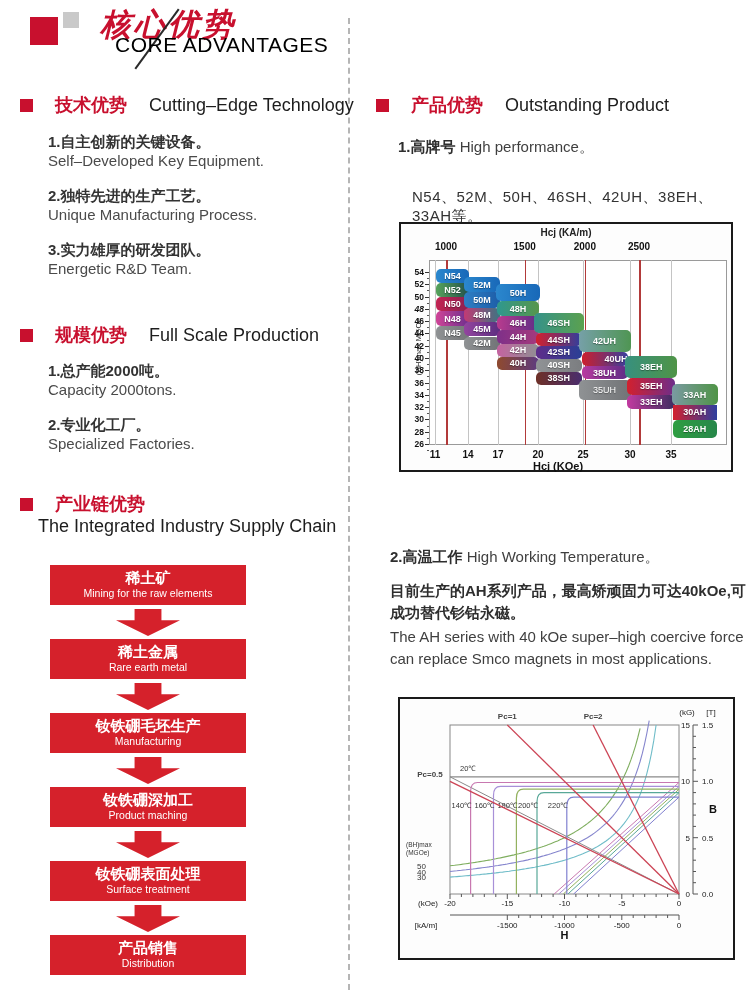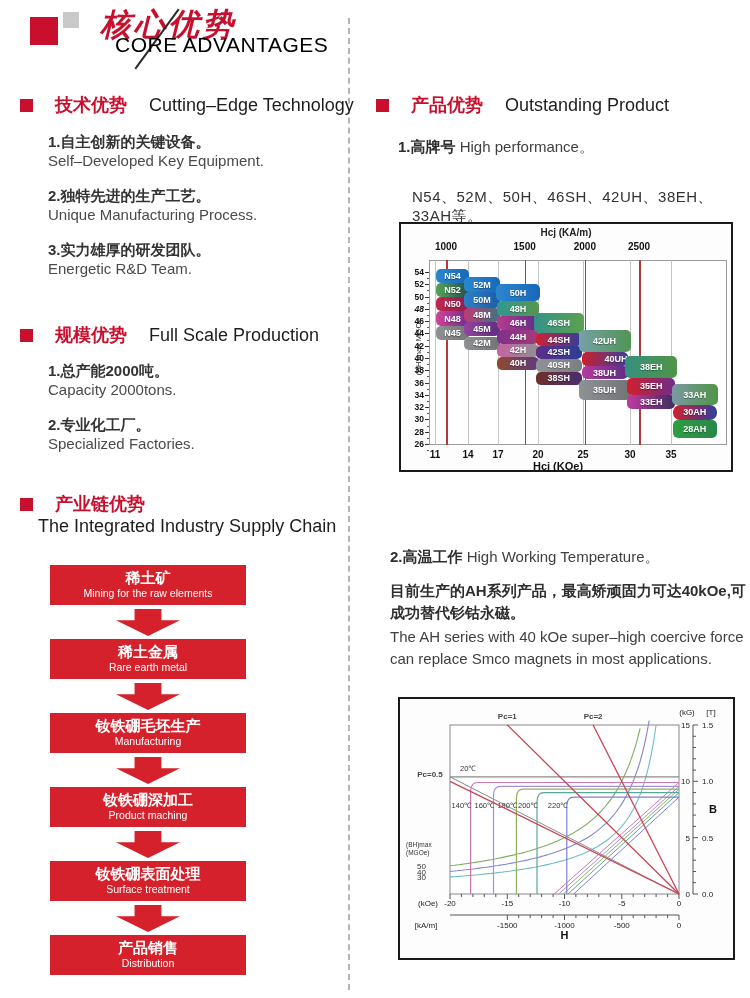--- a/index.html
+++ b/index.html
@@ -226,26 +226,26 @@
       <div class="c1" style="left: 96px; top: 119.873px; width: 42px; height: 12.9003px; background: linear-gradient(90deg, rgb(196, 99, 160), rgb(143, 144, 147)); border-radius: 5px; color: rgb(255, 255, 255); font-size: 9px; font-weight: 700; display: flex; align-items: center; justify-content: center; text-shadow: rgba(0, 0, 0, 0.35) 0px 1px 1px;">42H</div>
       <div class="c1" style="left: 96px; top: 132.773px; width: 42px; height: 12.9003px; background: linear-gradient(90deg, rgb(143, 74, 46), rgb(93, 58, 128)); border-radius: 5px; color: rgb(255, 255, 255); font-size: 9px; font-weight: 700; display: flex; align-items: center; justify-content: center; text-shadow: rgba(0, 0, 0, 0.35) 0px 1px 1px;">40H</div>
       <div class="c1" style="left: 132.7px; top: 88.5438px; width: 50px; height: 20.2719px; background: linear-gradient(90deg, rgb(53, 146, 138), rgb(91, 161, 79)); border-radius: 5px; color: rgb(255, 255, 255); font-size: 9px; font-weight: 700; display: flex; align-items: center; justify-content: center; text-shadow: rgba(0, 0, 0, 0.35) 0px 1px 1px;">46SH</div>
       <div class="c1" style="left: 134.7px; top: 108.816px; width: 46px; height: 13.5146px; background: linear-gradient(90deg, rgb(210, 32, 46), rgb(46, 63, 159)); border-radius: 5px; color: rgb(255, 255, 255); font-size: 9px; font-weight: 700; display: flex; align-items: center; justify-content: center; text-shadow: rgba(0, 0, 0, 0.35) 0px 1px 1px;">44SH</div>
       <div class="c1" style="left: 134.7px; top: 122.33px; width: 46px; height: 12.286px; background: linear-gradient(90deg, rgb(94, 45, 138), rgb(42, 63, 149)); border-radius: 5px; color: rgb(255, 255, 255); font-size: 9px; font-weight: 700; display: flex; align-items: center; justify-content: center; text-shadow: rgba(0, 0, 0, 0.35) 0px 1px 1px;">42SH</div>
       <div class="c1" style="left: 134.7px; top: 134.616px; width: 46px; height: 12.9003px; background: linear-gradient(90deg, rgb(144, 147, 150), rgb(123, 125, 128)); border-radius: 5px; color: rgb(255, 255, 255); font-size: 9px; font-weight: 700; display: flex; align-items: center; justify-content: center; text-shadow: rgba(0, 0, 0, 0.35) 0px 1px 1px;">40SH</div>
       <div class="c1" style="left: 134.7px; top: 147.517px; width: 46px; height: 13.5146px; background: linear-gradient(90deg, rgb(110, 48, 39), rgb(74, 45, 110)); border-radius: 5px; color: rgb(255, 255, 255); font-size: 9px; font-weight: 700; display: flex; align-items: center; justify-content: center; text-shadow: rgba(0, 0, 0, 0.35) 0px 1px 1px;">38SH</div>
       <div class="c1" style="left: 177.62px; top: 105.744px; width: 52px; height: 22.7291px; background: linear-gradient(90deg, rgb(118, 160, 168), rgb(79, 149, 83)); border-radius: 5px; color: rgb(255, 255, 255); font-size: 9px; font-weight: 700; display: flex; align-items: center; justify-content: center; text-shadow: rgba(0, 0, 0, 0.35) 0px 1px 1px;">42UH</div>
       <div class="c1" style="left: 180.62px; top: 128.473px; width: 46px; height: 13.5146px; background: linear-gradient(90deg, rgb(204, 31, 46), rgb(56, 63, 158)); border-radius: 5px; color: rgb(255, 255, 255); font-size: 9px; font-weight: 700; display: flex; align-items: center; justify-content: center; text-shadow: rgba(0, 0, 0, 0.35) 0px 1px 1px; padding-left: 23px;">40UH</div>
       <div class="c1" style="left: 180.62px; top: 141.988px; width: 46px; height: 13.5146px; background: linear-gradient(90deg, rgb(184, 58, 160), rgb(94, 45, 134)); border-radius: 5px; color: rgb(255, 255, 255); font-size: 9px; font-weight: 700; display: flex; align-items: center; justify-content: center; text-shadow: rgba(0, 0, 0, 0.35) 0px 1px 1px;">38UH</div>
-      <div class="c1" style="left: 177.62px; top: 155.502px; width: 52px; height: 20.8862px; background: linear-gradient(90deg, rgb(143, 146, 148), rgb(113, 115, 118)); border-radius: 5px; color: rgb(255, 255, 255); font-size: 9px; font-weight: 700; display: flex; align-items: center; justify-content: center; text-shadow: rgba(0, 0, 0, 0.35) 0px 1px 1px;">35UH</div>
+      <div class="c1" style="left: 177.62px; top: 155.502px; width: 52px; height: 20.8862px; background: linear-gradient(90deg, rgb(143, 146, 148), rgb(113, 115, 118)); border-radius: 5px; color: rgb(255, 255, 255); font-size: 9px; font-weight: 400; display: flex; align-items: center; justify-content: center; text-shadow: rgba(0, 0, 0, 0.35) 0px 1px 1px;">35UH</div>
       <div class="c1" style="left: 224.32px; top: 132.159px; width: 52px; height: 21.5005px; background: linear-gradient(90deg, rgb(55, 144, 127), rgb(79, 148, 70)); border-radius: 5px; color: rgb(255, 255, 255); font-size: 9px; font-weight: 700; display: flex; align-items: center; justify-content: center; text-shadow: rgba(0, 0, 0, 0.35) 0px 1px 1px;">38EH</div>
       <div class="c1" style="left: 226.32px; top: 153.66px; width: 48px; height: 17.2004px; background: linear-gradient(90deg, rgb(210, 32, 46), rgb(110, 45, 138)); border-radius: 5px; color: rgb(255, 255, 255); font-size: 9px; font-weight: 700; display: flex; align-items: center; justify-content: center; text-shadow: rgba(0, 0, 0, 0.35) 0px 1px 1px;">35EH</div>
       <div class="c1" style="left: 226.32px; top: 170.86px; width: 48px; height: 14.1289px; background: linear-gradient(90deg, rgb(194, 58, 160), rgb(62, 45, 96)); border-radius: 5px; color: rgb(255, 255, 255); font-size: 9px; font-weight: 700; display: flex; align-items: center; justify-content: center; text-shadow: rgba(0, 0, 0, 0.35) 0px 1px 1px;">33EH</div>
       <div class="c1" style="left: 270.78px; top: 160.417px; width: 46px; height: 20.2719px; background: linear-gradient(90deg, rgb(122, 154, 162), rgb(79, 148, 70)); border-radius: 5px; color: rgb(255, 255, 255); font-size: 9px; font-weight: 700; display: flex; align-items: center; justify-content: center; text-shadow: rgba(0, 0, 0, 0.35) 0px 1px 1px;">33AH</div>
-      <div class="c1" style="left: 271.78px; top: 180.689px; width: 44px; height: 15.3575px; background: linear-gradient(90deg, rgb(210, 32, 46), rgb(46, 63, 159)); border-radius: 7px; color: rgb(255, 255, 255); font-size: 9px; font-weight: 700; display: flex; align-items: center; justify-content: center; text-shadow: rgba(0, 0, 0, 0.35) 0px 1px 1px;">30AH</div>
+      <div class="c1" style="left: 271.78px; top: 180.689px; width: 44px; height: 15.3575px; background: linear-gradient(90deg, rgb(210, 32, 46), rgb(46, 63, 159)); border-radius: 0; color: rgb(255, 255, 255); font-size: 9px; font-weight: 700; display: flex; align-items: center; justify-content: center; text-shadow: rgba(0, 0, 0, 0.35) 0px 1px 1px;">30AH</div>
       <div class="c1" style="left: 271.78px; top: 196.046px; width: 44px; height: 18.429px; background: linear-gradient(90deg, rgb(47, 158, 66), rgb(39, 135, 74)); border-radius: 5px; color: rgb(255, 255, 255); font-size: 9px; font-weight: 700; display: flex; align-items: center; justify-content: center; text-shadow: rgba(0, 0, 0, 0.35) 0px 1px 1px;">28AH</div>
     </div>
 </div>
 
 <div class="abs p15" style="left:390px;top:546px">
   <span class="zhb">2.高温工作</span><span class="enr"> High Working Temperature。</span>
 </div>
 <div class="abs p15 zhb" style="left:390px;top:580px">目前生产的AH系列产品，最高矫顽固力可达40kOe,可</div>
 <div class="abs p15 zhb" style="left:390px;top:602px">成功替代钐钴永磁。</div>
 <div class="abs p15 enr" style="left:390px;top:626px">The AH series with 40 kOe super–high coercive force</div>

